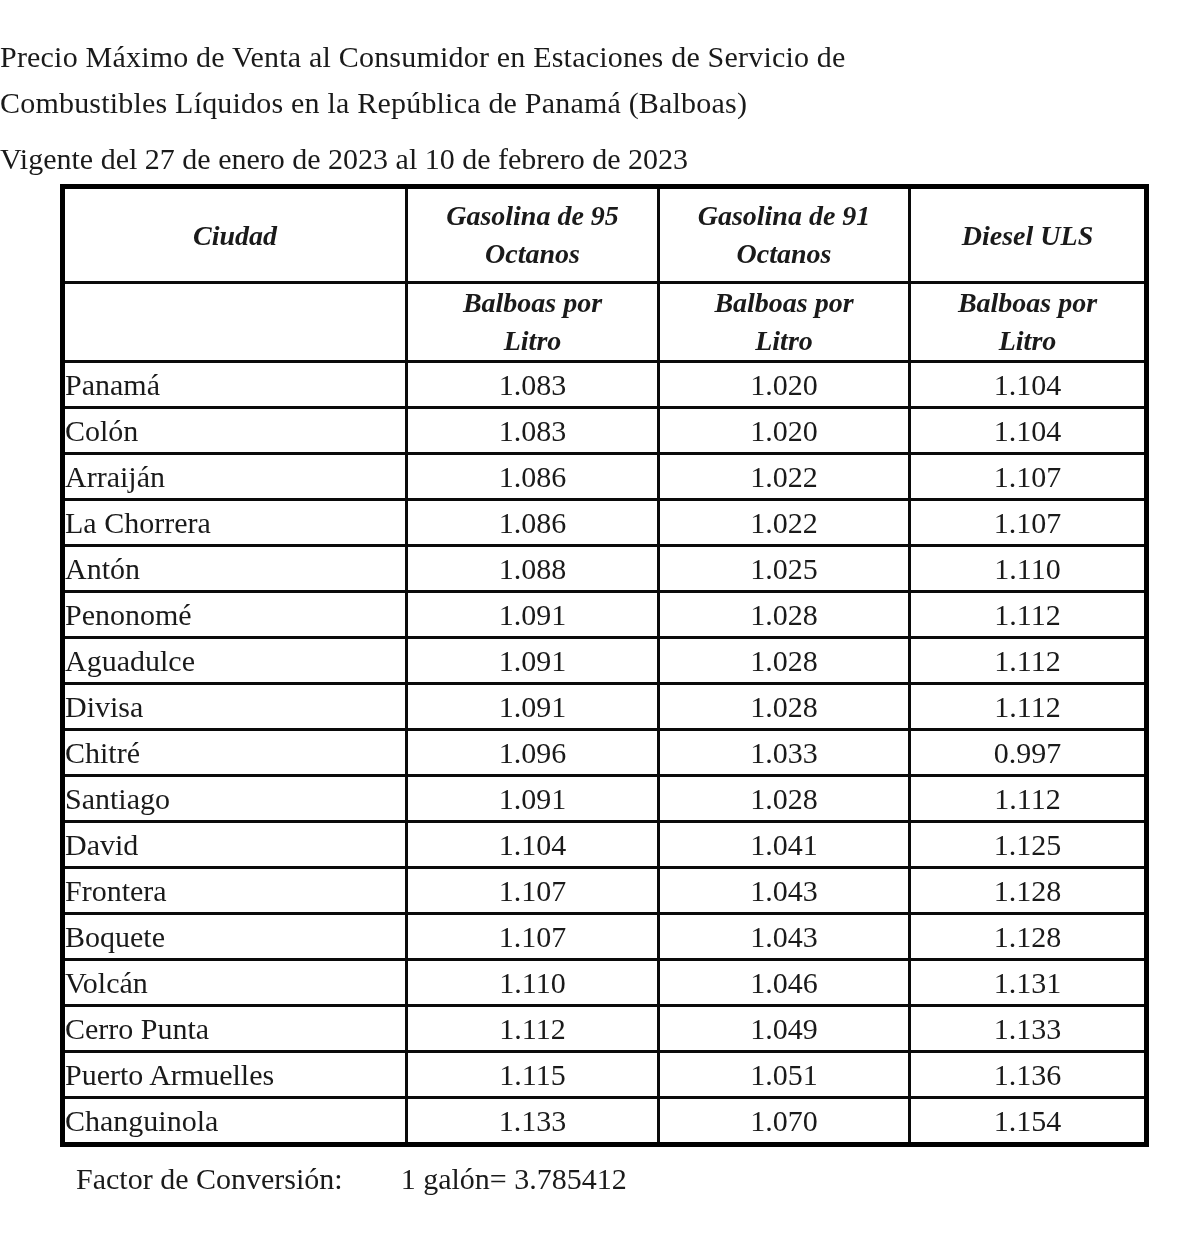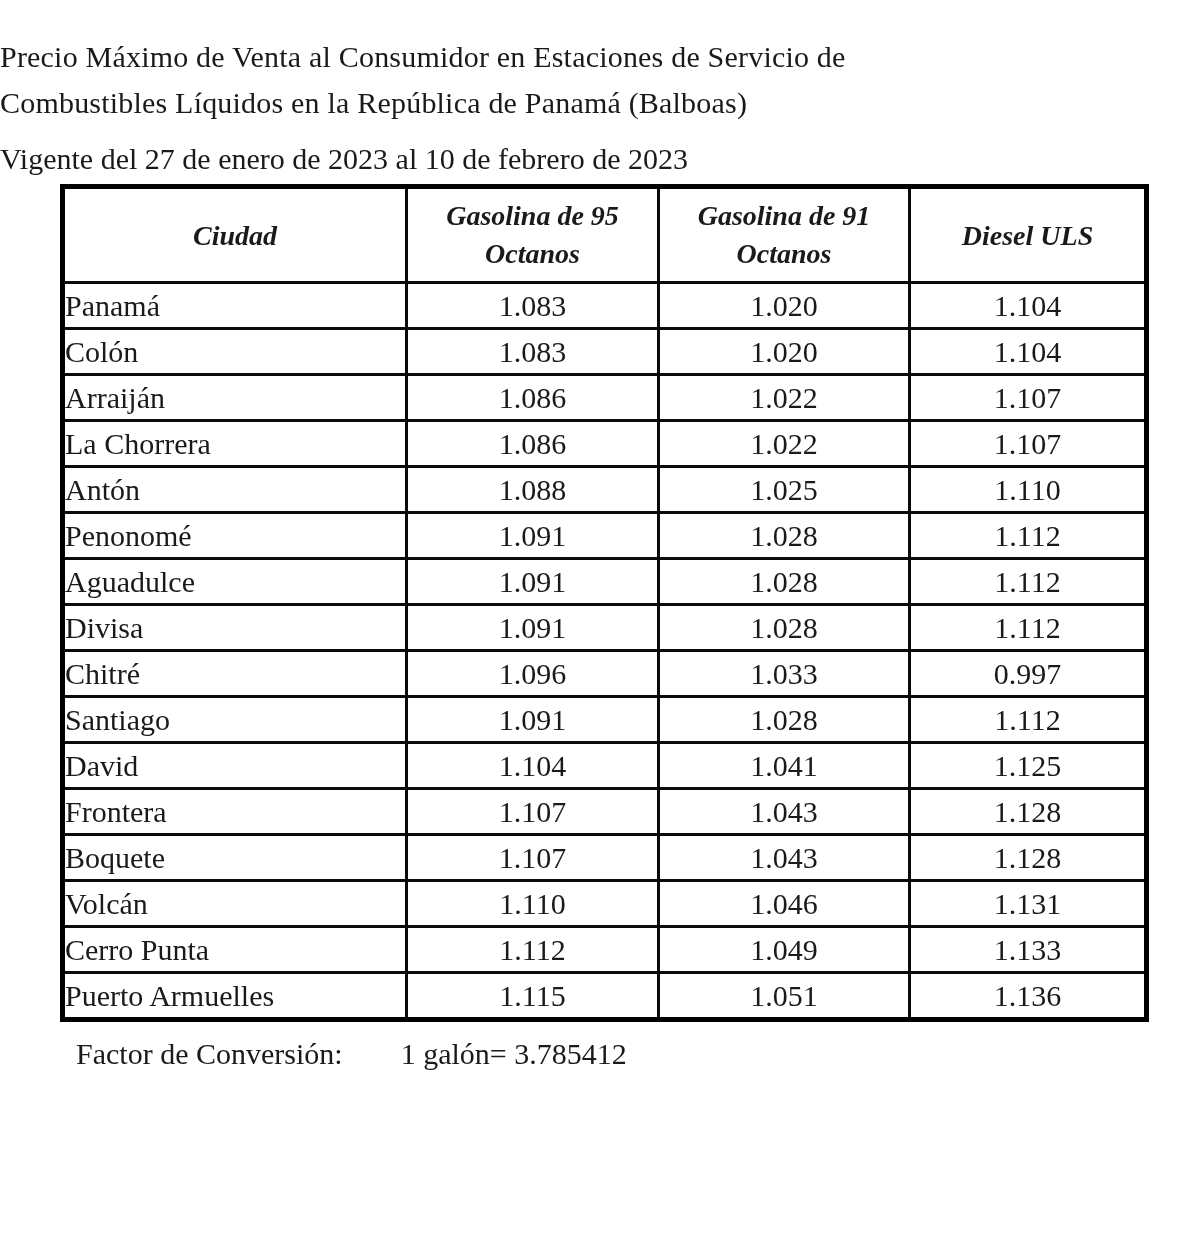--- a/index.html
+++ b/index.html
@@ -104,20 +104,26 @@
       <col style="width:251px">
       <col style="width:237px">
     </colgroup>
     <thead>
       <tr class="hrow1">
         <th class="hdr"><span class="wrap whead">Ciudad</span></th>
         <th class="hdr"><span class="wrap whead">Gasolina de 95 Octanos</span></th>
         <th class="hdr"><span class="wrap whead">Gasolina de 91 Octanos</span></th>
         <th class="hdr"><span class="wrap whead">Diesel ULS</span></th>
       </tr>
+      <tr class="hrow2">
+        <th class="hdr"></th>
+        <th class="hdr"><span class="wrap wunit">Balboas por Litro</span></th>
+        <th class="hdr"><span class="wrap wunit">Balboas por Litro</span></th>
+        <th class="hdr"><span class="wrap wunit">Balboas por Litro</span></th>
+      </tr>
     </thead>
     <tbody>
         <tr>
     <td class="city">Panamá</td>
     <td class="num">1.083</td>
     <td class="num">1.020</td>
     <td class="num">1.104</td>
   </tr>
         <tr>
     <td class="city">Colón</td>
@@ -202,20 +208,26 @@
     <td class="num">1.112</td>
     <td class="num">1.049</td>
     <td class="num">1.133</td>
   </tr>
         <tr>
     <td class="city">Puerto Armuelles</td>
     <td class="num">1.115</td>
     <td class="num">1.051</td>
     <td class="num">1.136</td>
   </tr>
+        <tr>
+    <td class="city">Changuinola</td>
+    <td class="num">1.133</td>
+    <td class="num">1.070</td>
+    <td class="num">1.154</td>
+  </tr>
       </tbody>
   </table>
 
   <div class="footer">
     <span>Factor de Conversión:</span><span class="fval">1 galón= 3.785412</span>
   </div>
 
 </div>
 
 </body></html>

